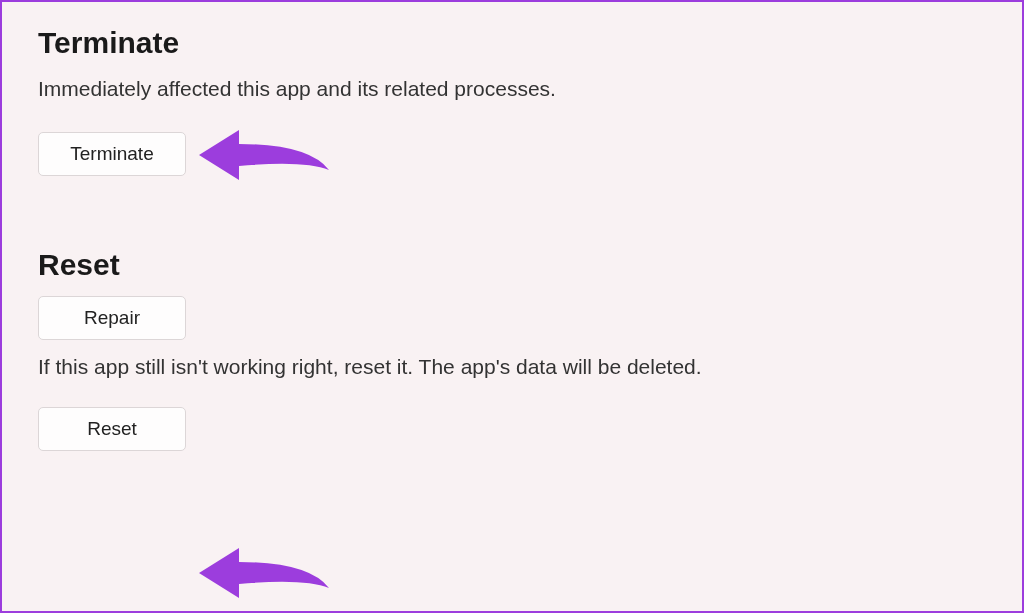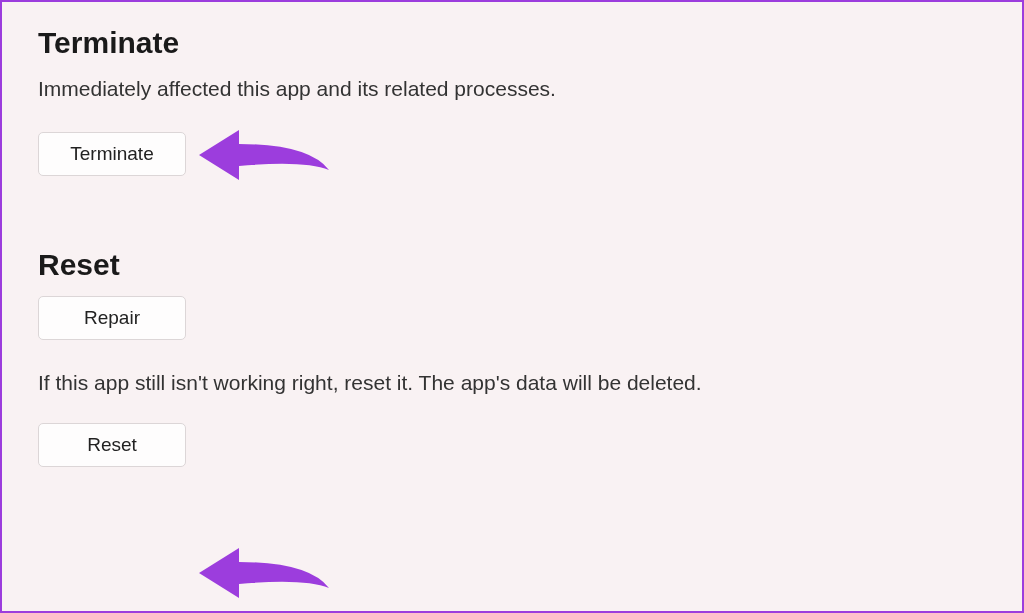--- a/index.html
+++ b/index.html
@@ -71,21 +71,21 @@
 
 <div class="section">
   <h2 class="heading">Terminate</h2>
   <p class="description">Immediately affected this app and its related processes.</p>
   <button class="btn">Terminate</button>
 </div>
 
 <div class="section reset-section">
   <h2 class="heading">Reset</h2>
   <button class="btn">Repair</button>
-  <p class="description" style="margin-top:28px;">If this app still isn't working right, reset it. The app's data will be deleted.</p>
+  <p class="description" style="margin-top:12px;">If this app still isn't working right, reset it. The app's data will be deleted.</p>
   <button class="btn">Reset</button>
 </div>
 
 <svg class="arrow arrow-terminate" viewBox="0 0 140 70">
   <defs>
     <linearGradient id="g1" x1="0%" y1="0%" x2="100%" y2="0%">
       <stop offset="0%" stop-color="#9c3ddd"></stop>
       <stop offset="100%" stop-color="#9c3ddd"></stop>
     </linearGradient>
   </defs>

